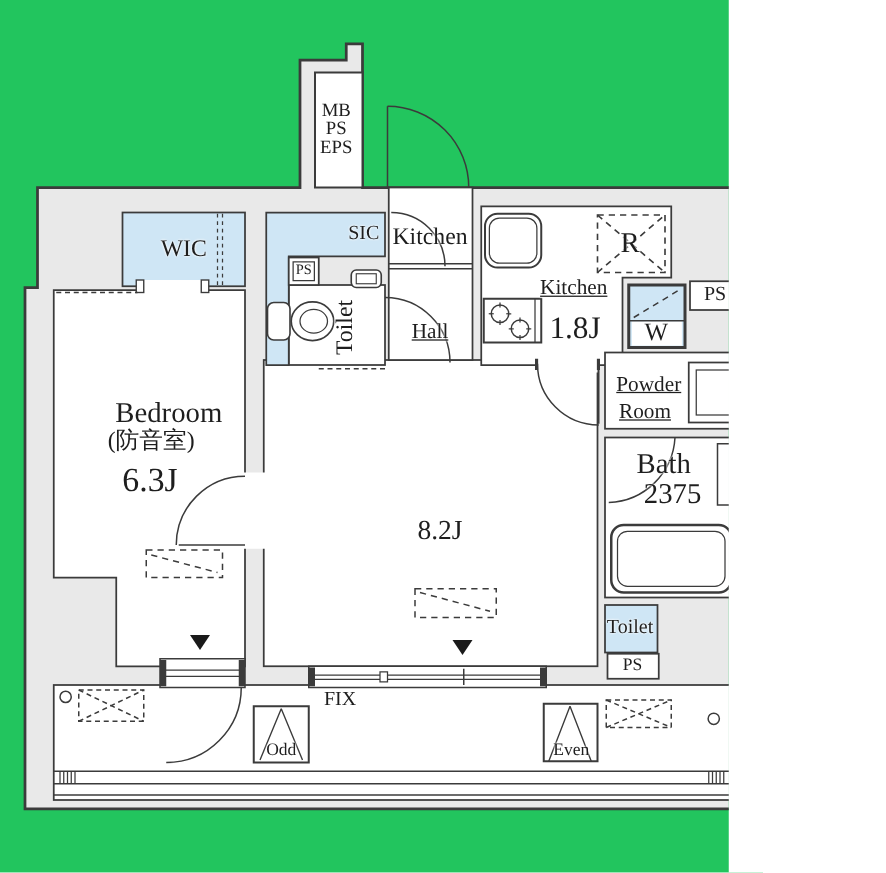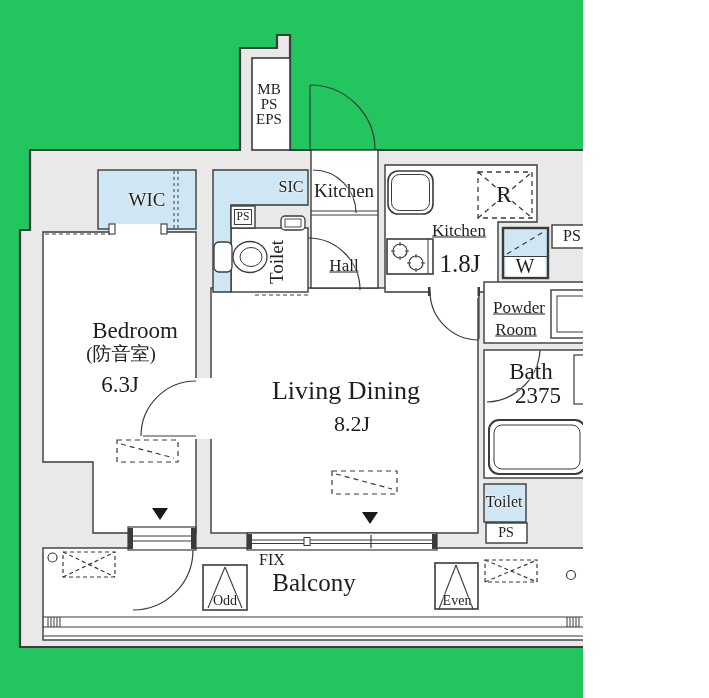--- a/index.html
+++ b/index.html
@@ -5,21 +5,21 @@
   html,body{margin:0;padding:0;background:#ffffff;}
   #plan{position:relative;width:583px;height:698px;background:#22c55e;overflow:hidden;
         font-family:"Liberation Serif","DejaVu Serif",serif;}
   #plan svg{position:absolute;left:0;top:0;}
   .lbl{position:absolute;transform:translate(-50%,-50%);color:#1e1e1e;white-space:nowrap;
        text-shadow:0 0 2px #fff,0 0 2px #fff;line-height:1;}
   .rot90{transform:translate(-50%,-50%) rotate(-90deg);}
   .rotN{transform:translate(-50%,-50%) rotate(-42deg);font-weight:bold;}
   .s11{font-size:11.5px;} .s14{font-size:14px;} .s15{font-size:15px;} .s16{font-size:16px;}
   .s17{font-size:19px;} .s19{font-size:19px;} .s20{font-size:20px;} .s21{font-size:17px;text-decoration:underline;}
-  .s23{font-size:23px;} .s25{font-size:25px;text-align:center;} .s26{font-size:26px;} .s27{font-size:23px;}
+  .s23{font-size:23px;} .s25{font-size:25px;text-align:center;} .s26{font-size:26px;} .s27{font-size:27px;}
   .s29{font-size:22px;}
 </style>
 </head>
 <body>
 
 <div id="plan">
 <svg width="709" height="698" viewBox="0 0 709 698">
 
   <g>
     <path d="M30,150 H240 V48 H277 V35 H290 V150 H594 V140 H611 V647 H20 V230 H30 Z" fill="#e9e9e9" stroke="#3b3b3b" stroke-width="2.2"></path>
@@ -241,21 +241,19 @@
   <div class="lbl s21" style="left:516px;top:329px">Room</div>
   <div class="lbl s23" style="left:531px;top:371px">Bath</div>
   <div class="lbl s23" style="left:538px;top:395px">2375</div>
   <div class="lbl s16" style="left:504px;top:502px">Toilet</div>
   <div class="lbl s14" style="left:506px;top:533px">PS</div>
 
   <div class="lbl s23" style="left:135px;top:330px">Bedroom</div>
   <div class="lbl s17" style="left:121px;top:353px">(防音室)</div>
   <div class="lbl s27" style="left:120px;top:384px">6.3J</div>
 
-  <div class="lbl s26" style="left:346px;top:391px">Living Dining</div>
   <div class="lbl s29" style="left:352px;top:424px">8.2J</div>
 
   <div class="lbl s16" style="left:272px;top:560px">FIX</div>
-  <div class="lbl s25" style="left:314px;top:582px">Balcony</div>
   <div class="lbl s14" style="left:225px;top:601px">Odd</div>
   <div class="lbl s14" style="left:457px;top:601px">Even</div>
   <div class="lbl s14 rotN" style="left:617px;top:586px">N</div>
 </div>
 
 </body></html>

